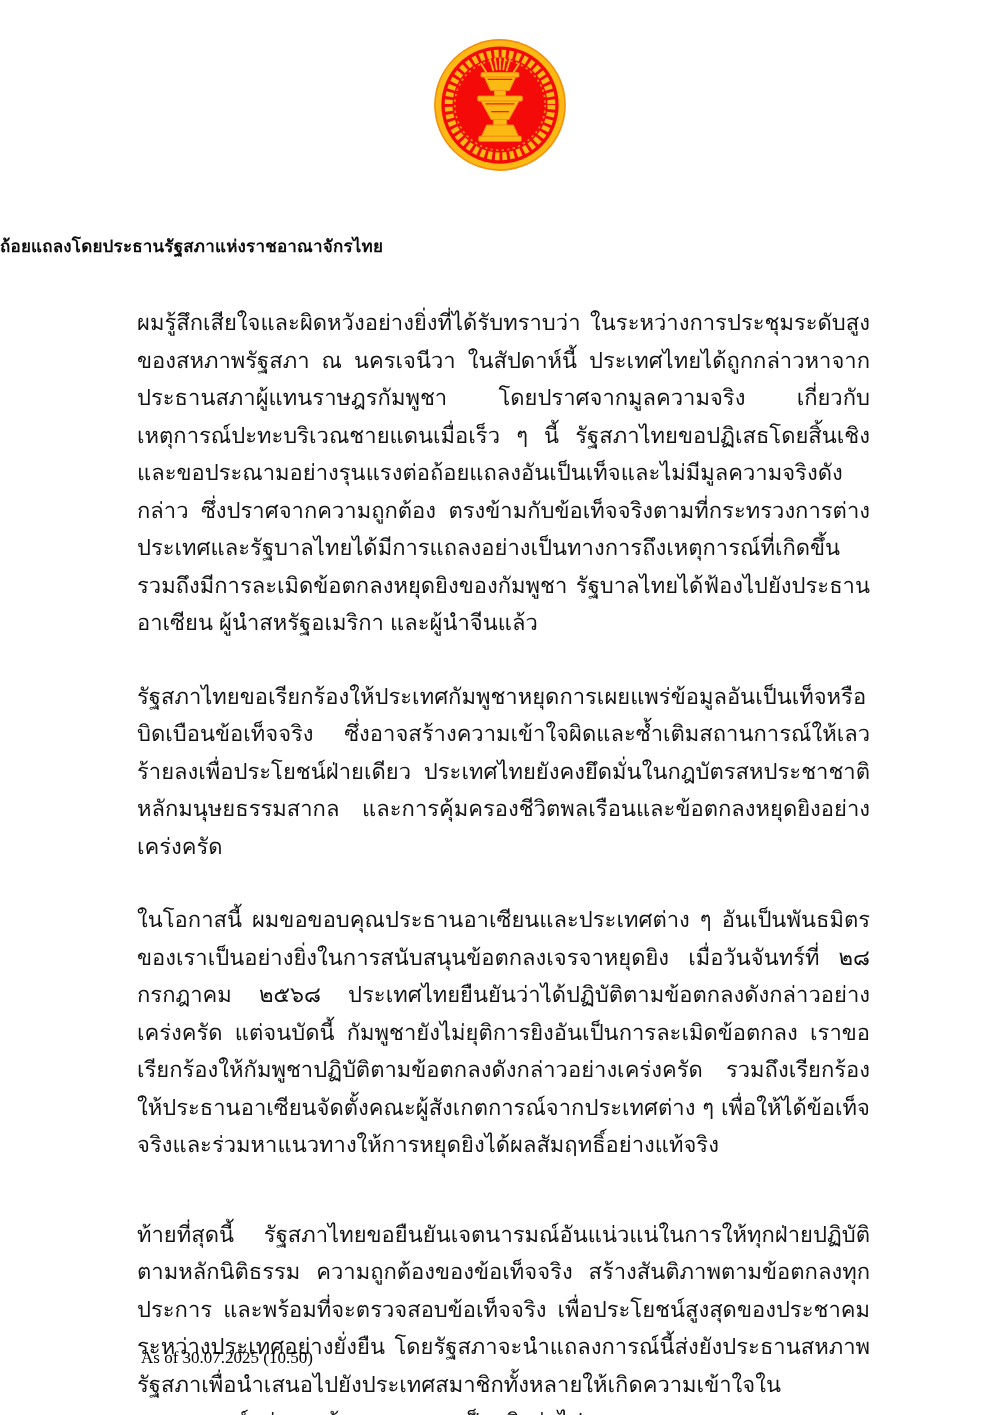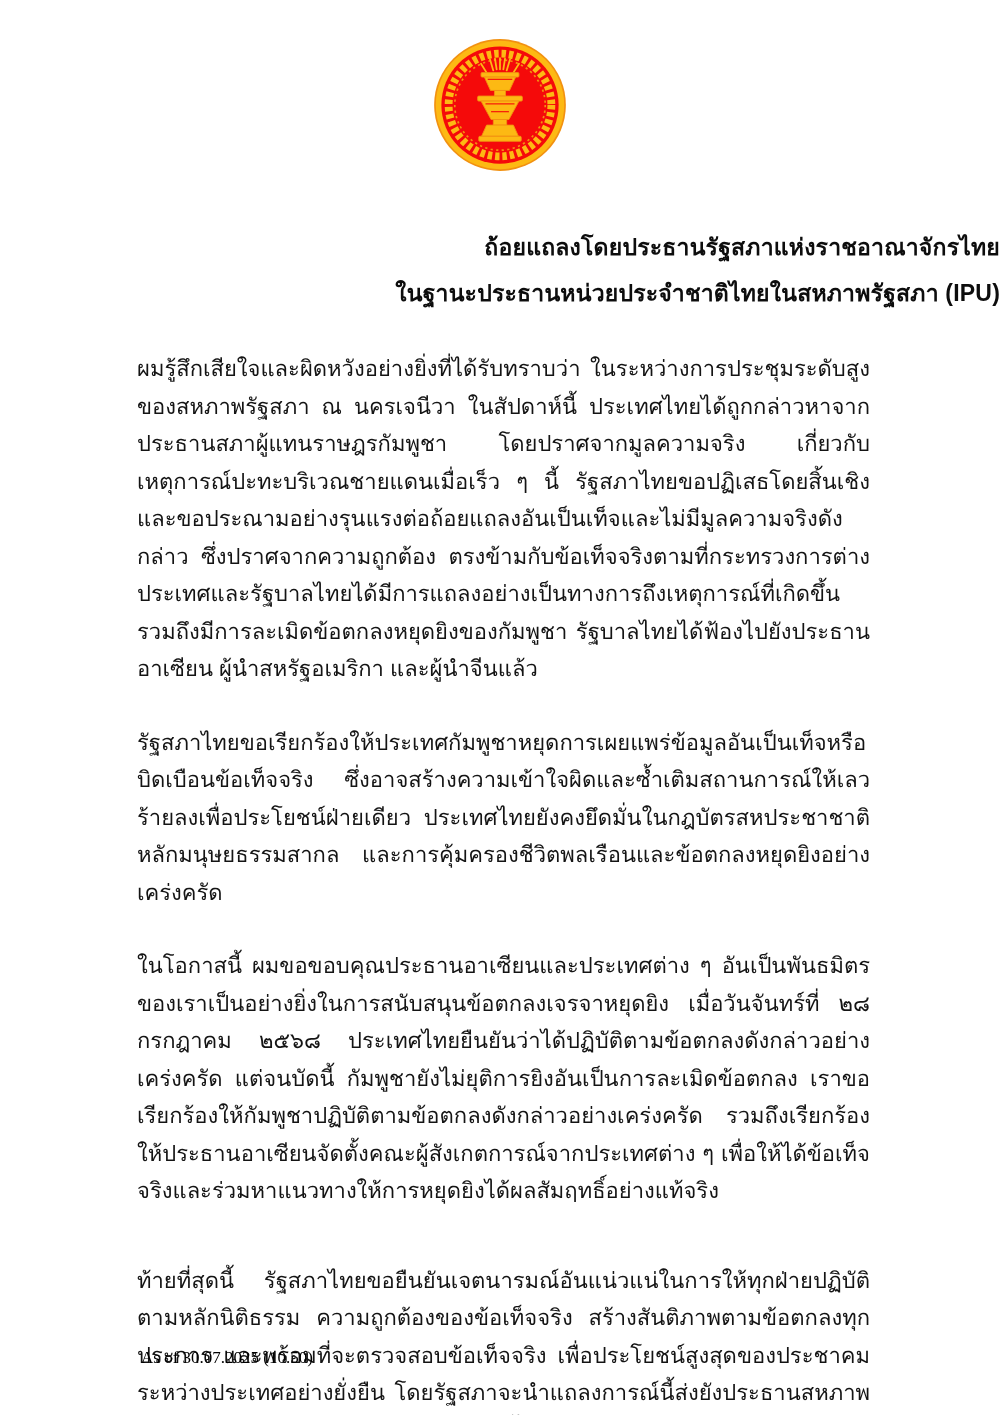--- a/index.html
+++ b/index.html
@@ -21,23 +21,23 @@
     width: 100%;
     display: flex;
     justify-content: center;
     padding-top: 38px;
   }
   .emblem-wrap svg {
     display: block;
   }
   .title-block {
     margin-top: 52px;
-    text-align: right;
+    text-align: left;
     font-weight: bold;
-    font-size: 23px;
+    font-size: 17px;
     line-height: 46px;
     color: #0d0d0d;
     letter-spacing: 0.2px;
   }
   .body-block {
     margin: 34px 130px 0 133px;
     font-size: 22px;
     line-height: 37.5px;
     color: #141414;
   }
@@ -101,21 +101,20 @@
           <line x1="49" y1="37" x2="71" y2="37"></line>
           <line x1="47" y1="59" x2="73" y2="59"></line>
           <line x1="52" y1="66" x2="68" y2="66"></line>
         </g>
       </svg>
     </span>
   </div>
 
   <div class="title-block">
     <div>ถ้อยแถลงโดยประธานรัฐสภาแห่งราชอาณาจักรไทย</div>
-    <div>ในฐานะประธานหน่วยประจำชาติไทยในสหภาพรัฐสภา (IPU)</div>
   </div>
 
   <div class="body-block">
     <p>ผมรู้สึกเสียใจและผิดหวังอย่างยิ่งที่ได้รับทราบว่า ในระหว่างการประชุมระดับสูงของสหภาพรัฐสภา ณ นครเจนีวา ในสัปดาห์นี้ ประเทศไทยได้ถูกกล่าวหาจากประธานสภาผู้แทนราษฎรกัมพูชา โดยปราศจากมูลความจริง เกี่ยวกับเหตุการณ์ปะทะบริเวณชายแดนเมื่อเร็ว ๆ นี้ รัฐสภาไทยขอปฏิเสธโดยสิ้นเชิงและขอประณามอย่างรุนแรงต่อถ้อยแถลงอันเป็นเท็จและไม่มีมูลความจริงดังกล่าว ซึ่งปราศจากความถูกต้อง ตรงข้ามกับข้อเท็จจริงตามที่กระทรวงการต่างประเทศและรัฐบาลไทยได้มีการแถลงอย่างเป็นทางการถึงเหตุการณ์ที่เกิดขึ้น รวมถึงมีการละเมิดข้อตกลงหยุดยิงของกัมพูชา รัฐบาลไทยได้ฟ้องไปยังประธานอาเซียน ผู้นำสหรัฐอเมริกา และผู้นำจีนแล้ว</p>
     <p>รัฐสภาไทยขอเรียกร้องให้ประเทศกัมพูชาหยุดการเผยแพร่ข้อมูลอันเป็นเท็จหรือบิดเบือนข้อเท็จจริง ซึ่งอาจสร้างความเข้าใจผิดและซ้ำเติมสถานการณ์ให้เลวร้ายลงเพื่อประโยชน์ฝ่ายเดียว ประเทศไทยยังคงยึดมั่นในกฎบัตรสหประชาชาติ หลักมนุษยธรรมสากล และการคุ้มครองชีวิตพลเรือนและข้อตกลงหยุดยิงอย่างเคร่งครัด</p>
     <p>ในโอกาสนี้ ผมขอขอบคุณประธานอาเซียนและประเทศต่าง ๆ อันเป็นพันธมิตรของเราเป็นอย่างยิ่งในการสนับสนุนข้อตกลงเจรจาหยุดยิง เมื่อวันจันทร์ที่ ๒๘ กรกฎาคม ๒๕๖๘ ประเทศไทยยืนยันว่าได้ปฏิบัติตามข้อตกลงดังกล่าวอย่างเคร่งครัด แต่จนบัดนี้ กัมพูชายังไม่ยุติการยิงอันเป็นการละเมิดข้อตกลง เราขอเรียกร้องให้กัมพูชาปฏิบัติตามข้อตกลงดังกล่าวอย่างเคร่งครัด รวมถึงเรียกร้องให้ประธานอาเซียนจัดตั้งคณะผู้สังเกตการณ์จากประเทศต่าง ๆ เพื่อให้ได้ข้อเท็จจริงและร่วมหาแนวทางให้การหยุดยิงได้ผลสัมฤทธิ์อย่างแท้จริง</p>
     <p class="last-para">ท้ายที่สุดนี้ รัฐสภาไทยขอยืนยันเจตนารมณ์อันแน่วแน่ในการให้ทุกฝ่ายปฏิบัติตามหลักนิติธรรม ความถูกต้องของข้อเท็จจริง สร้างสันติภาพตามข้อตกลงทุกประการ และพร้อมที่จะตรวจสอบข้อเท็จจริง เพื่อประโยชน์สูงสุดของประชาคมระหว่างประเทศอย่างยั่งยืน โดยรัฐสภาจะนำแถลงการณ์นี้ส่งยังประธานสหภาพรัฐสภาเพื่อนำเสนอไปยังประเทศสมาชิกทั้งหลายให้เกิดความเข้าใจในสถานการณ์อย่างถูกต้องตามความเป็นจริงต่อไป</p>
   </div>
 
   <div class="footer-note">As of 30.07.2025 (10.50)</div>

